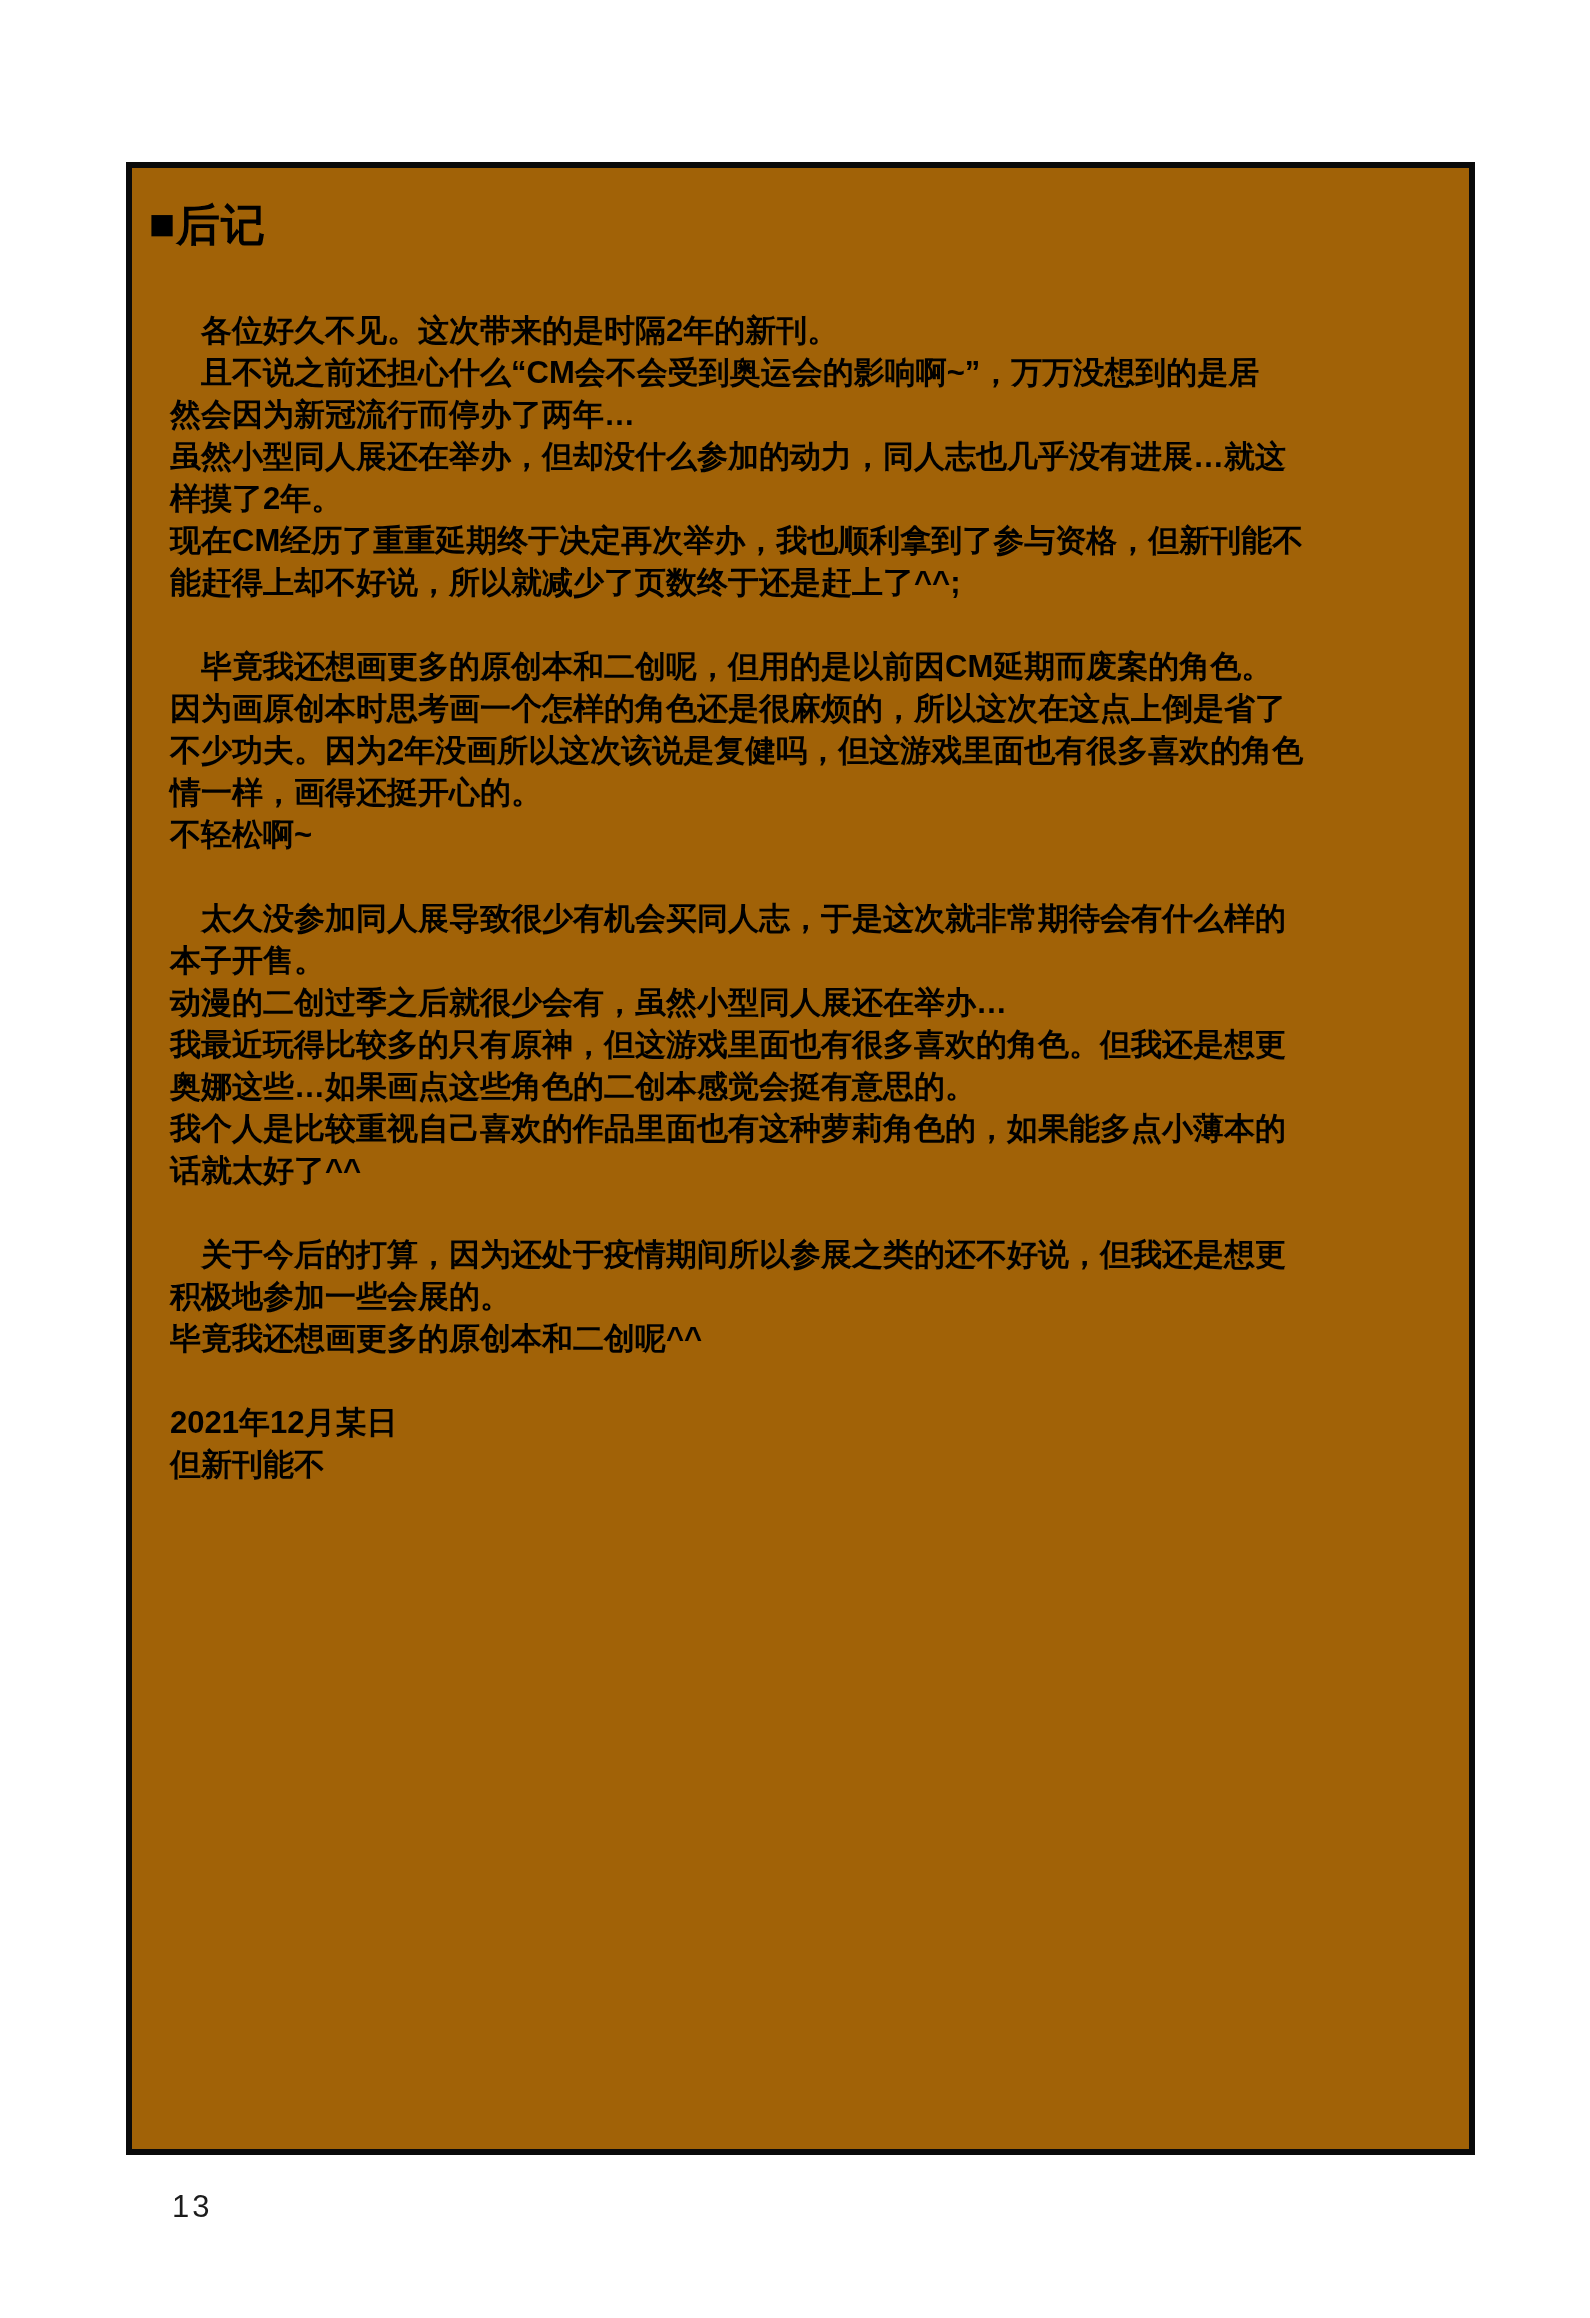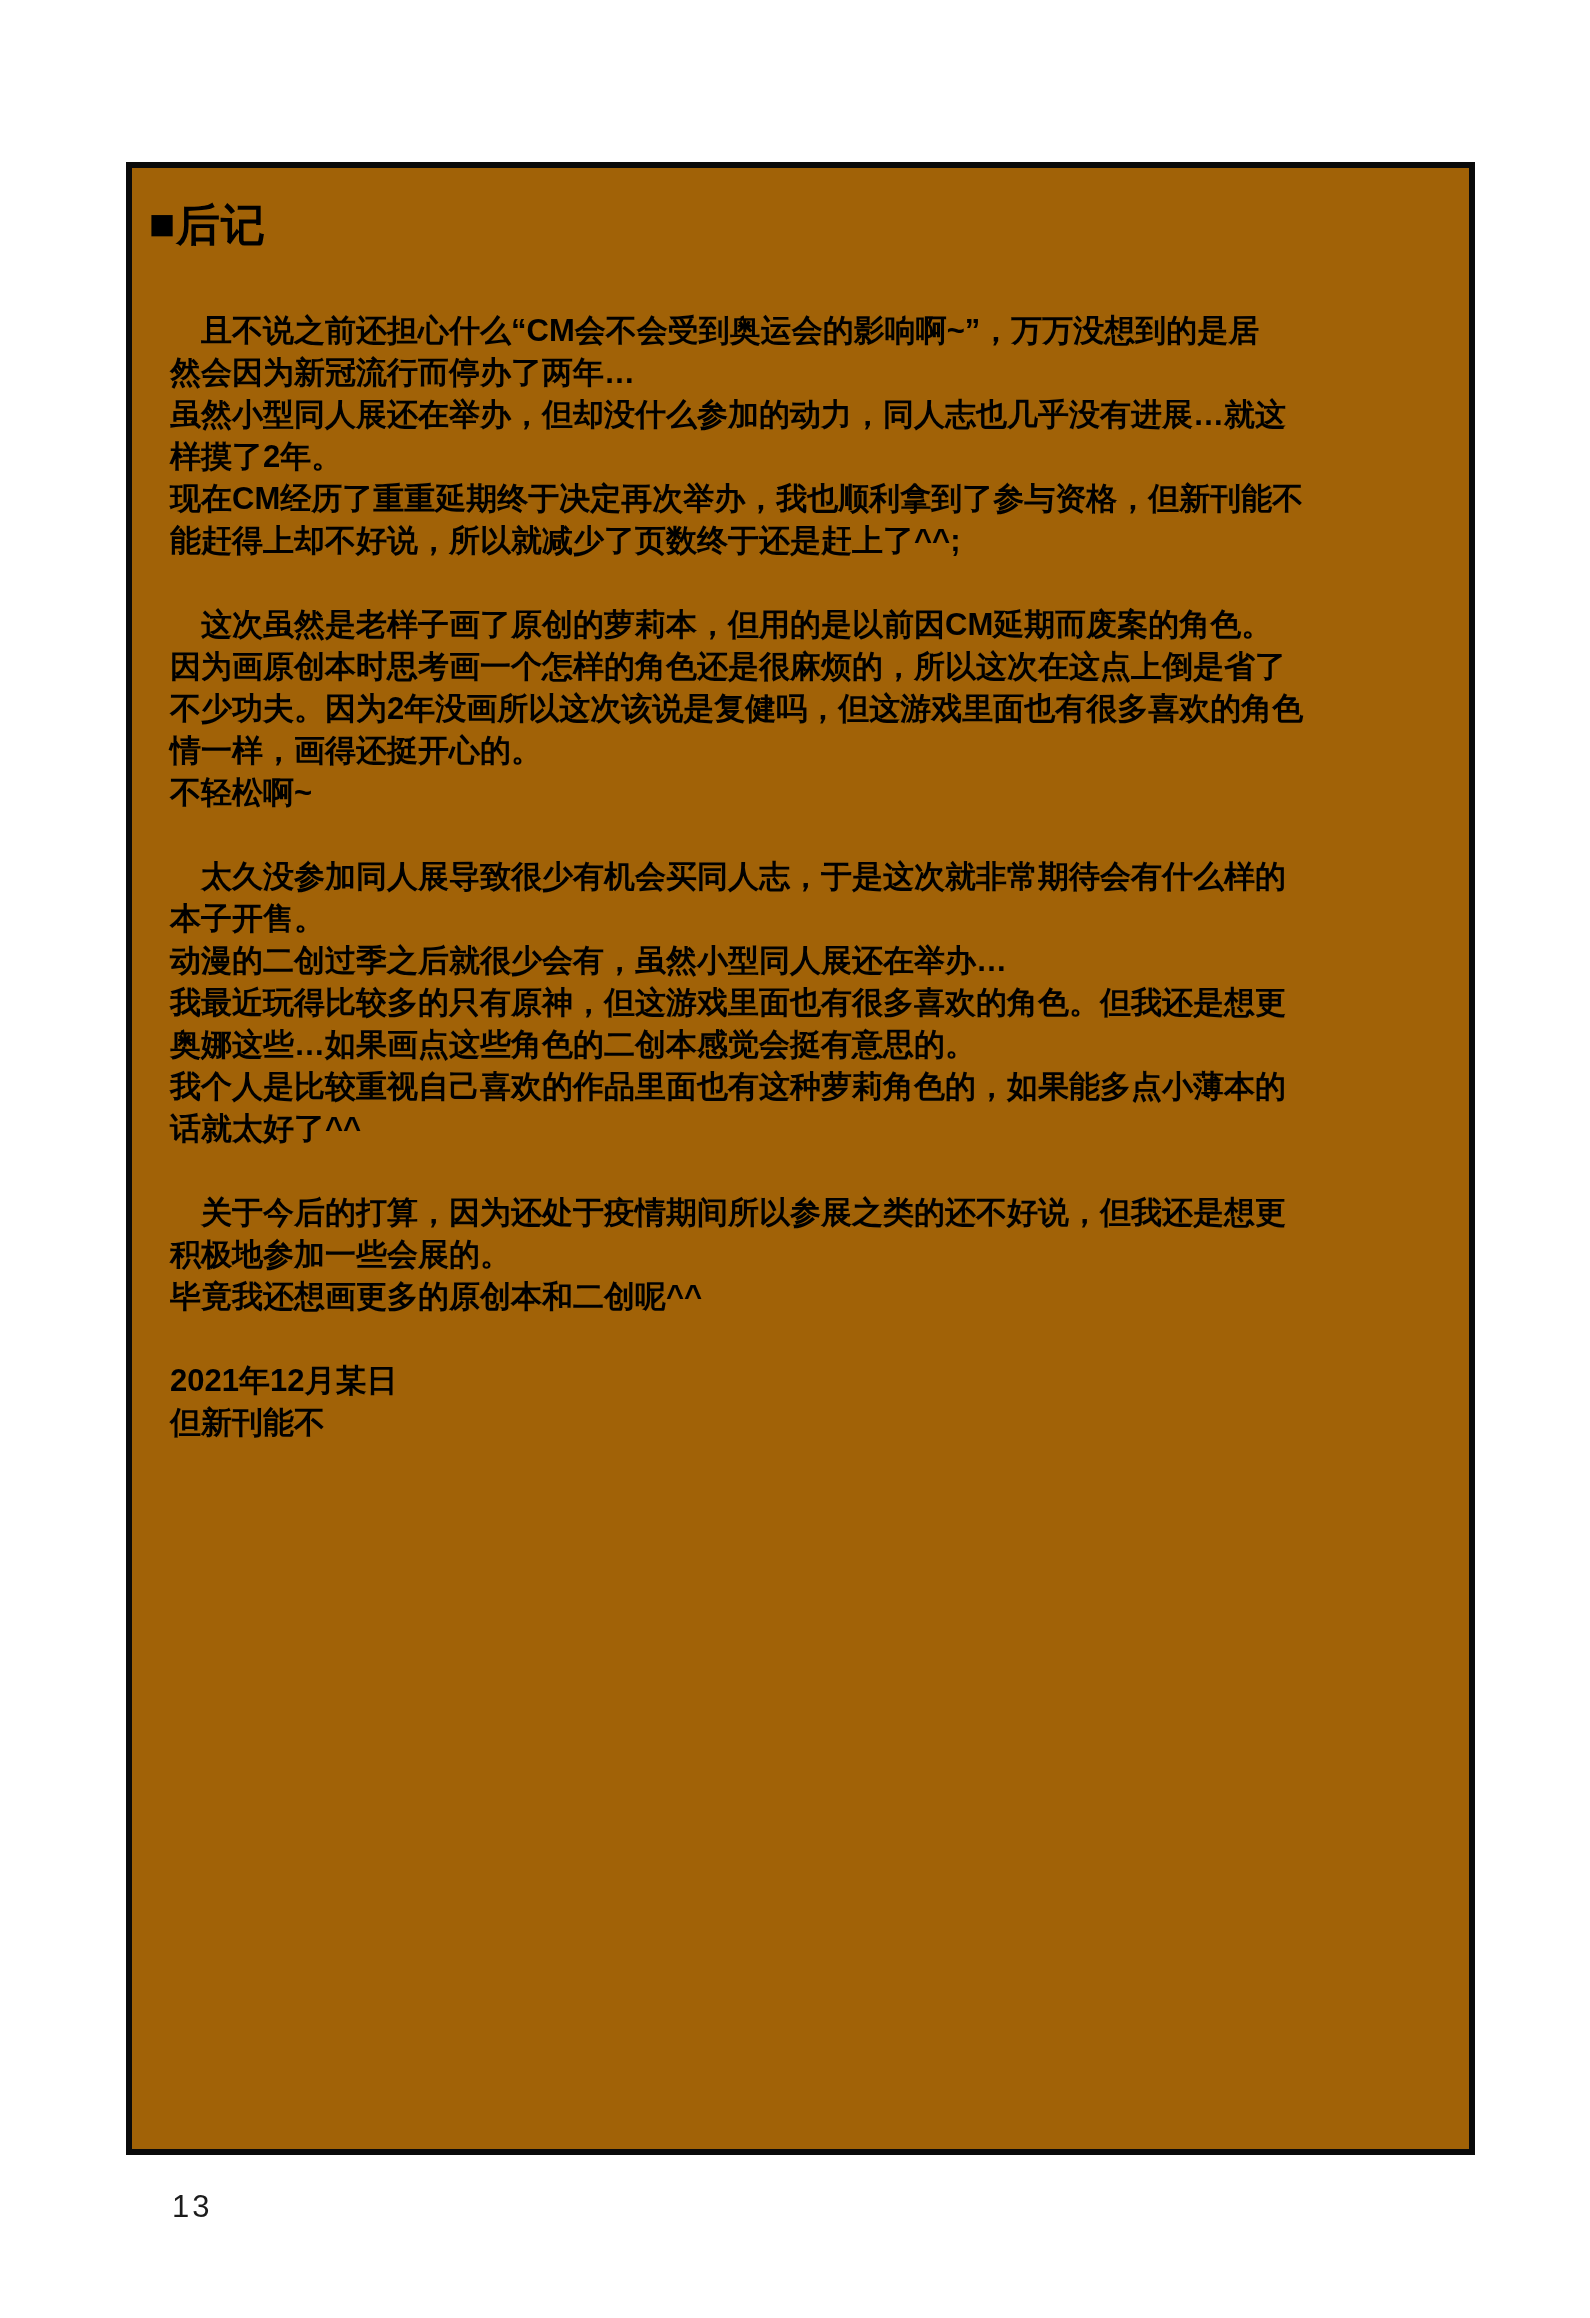--- a/index.html
+++ b/index.html
@@ -66,28 +66,29 @@
 </style>
 </head>
 <body>
 
 <div class="frame">
   <div class="title-row">
     <span class="title-bullet">■</span><span>后记</span>
   </div>
 
   <div class="content">
+      <div class="line">　各位好久不见。这次带来的是时隔2年的新刊。</div>
       <div class="line">　且不说之前还担心什么“CM会不会受到奥运会的影响啊~”，万万没想到的是居</div>
       <div class="line">然会因为新冠流行而停办了两年…</div>
       <div class="line">虽然小型同人展还在举办，但却没什么参加的动力，同人志也几乎没有进展…就这</div>
       <div class="line">样摸了2年。</div>
       <div class="line">现在CM经历了重重延期终于决定再次举办，我也顺利拿到了参与资格，但新刊能不</div>
       <div class="line">能赶得上却不好说，所以就减少了页数终于还是赶上了^^;</div>
       <div class="line"></div>
-      <div class="line">　这次虽然是老样子画了原创的萝莉本，但用的是以前因CM延期而废案的角色。</div>
+      <div class="line">　毕竟我还想画更多的原创本和二创呢，但用的是以前因CM延期而废案的角色。</div>
       <div class="line">因为画原创本时思考画一个怎样的角色还是很麻烦的，所以这次在这点上倒是省了</div>
       <div class="line">不少功夫。因为2年没画所以这次该说是复健吗，但这游戏里面也有很多喜欢的角色</div>
       <div class="line">情一样，画得还挺开心的。</div>
       <div class="line">不轻松啊~</div>
       <div class="line"></div>
       <div class="line">　太久没参加同人展导致很少有机会买同人志，于是这次就非常期待会有什么样的</div>
       <div class="line">本子开售。</div>
       <div class="line">动漫的二创过季之后就很少会有，虽然小型同人展还在举办…</div>
       <div class="line">我最近玩得比较多的只有原神，但这游戏里面也有很多喜欢的角色。但我还是想更</div>
       <div class="line">奥娜这些…如果画点这些角色的二创本感觉会挺有意思的。</div>

